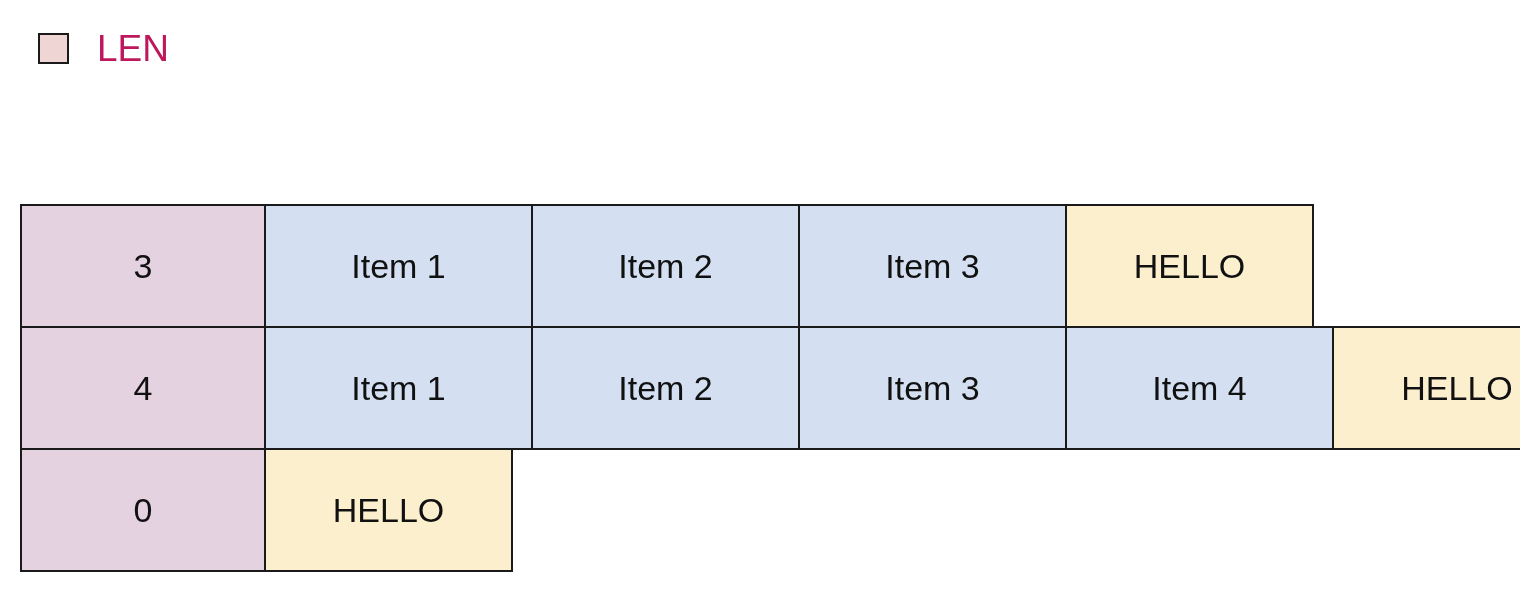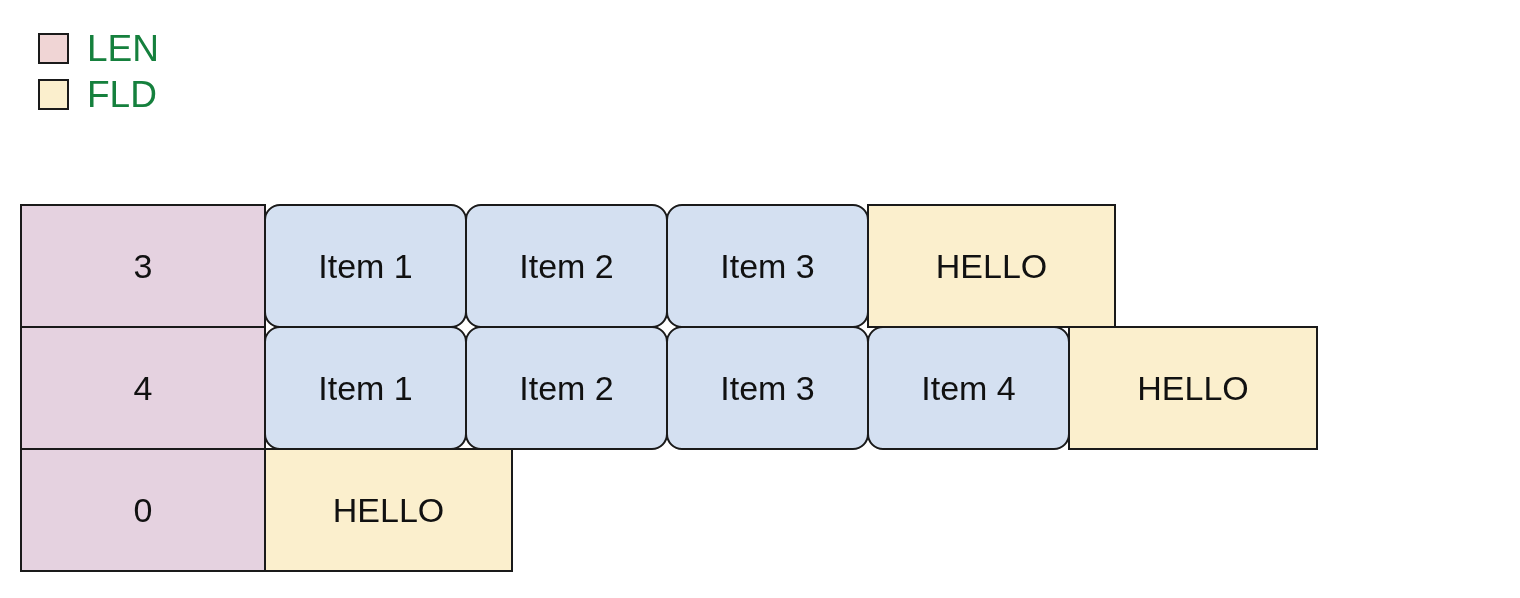--- a/index.html
+++ b/index.html
@@ -28,25 +28,25 @@
     height: 46px;
   }
   .legend-swatch {
     width: 31px;
     height: 31px;
     border: 2.5px solid #1a1a1a;
     box-sizing: border-box;
     flex: 0 0 auto;
   }
   .legend-label {
-    margin-left: 18px;
+    margin-left: 28px;
     font-size: 37px;
     line-height: 37px;
     letter-spacing: 0px;
-    color: #15803d;
+    color: #be185d;
     white-space: nowrap;
   }
 
   
   #grid {
     position: absolute;
     left: 20px;
     top: 204px;
   }
   .grid-row {
@@ -65,35 +65,31 @@
     justify-content: center;
     font-size: 34px;
     line-height: 34px;
     color: #111111;
     white-space: nowrap;
     overflow: hidden;
   }
   .cell:first-child { margin-left: 0; }
 
   .cell-len { width: 246px; }
-  .cell-lst { width: 203px; border-radius: 16px; }
+  .cell-lst { width: 269px; }
   .cell-fld { width: 249px; }
   .cell-fld-wide { width: 250px; }
 </style>
 </head>
 <body>
 
 <div id="legend">
     <div class="legend-row">
       <span class="legend-swatch" style="background: rgb(240, 213, 213);"></span>
       <span class="legend-label">LEN</span>
-    </div>
-    <div class="legend-row">
-      <span class="legend-swatch" style="background: rgb(251, 239, 205);"></span>
-      <span class="legend-label">FLD</span>
     </div>
   </div>
 
 <div id="grid">
     <div class="grid-row">
       <div class="cell cell-len" style="background: rgb(229, 210, 224);">3</div>
       <div class="cell cell-lst" style="background: rgb(212, 224, 241);">Item 1</div>
       <div class="cell cell-lst" style="background: rgb(212, 224, 241);">Item 2</div>
       <div class="cell cell-lst" style="background: rgb(212, 224, 241);">Item 3</div>
       <div class="cell cell-fld" style="background: rgb(251, 239, 205);">HELLO</div>

